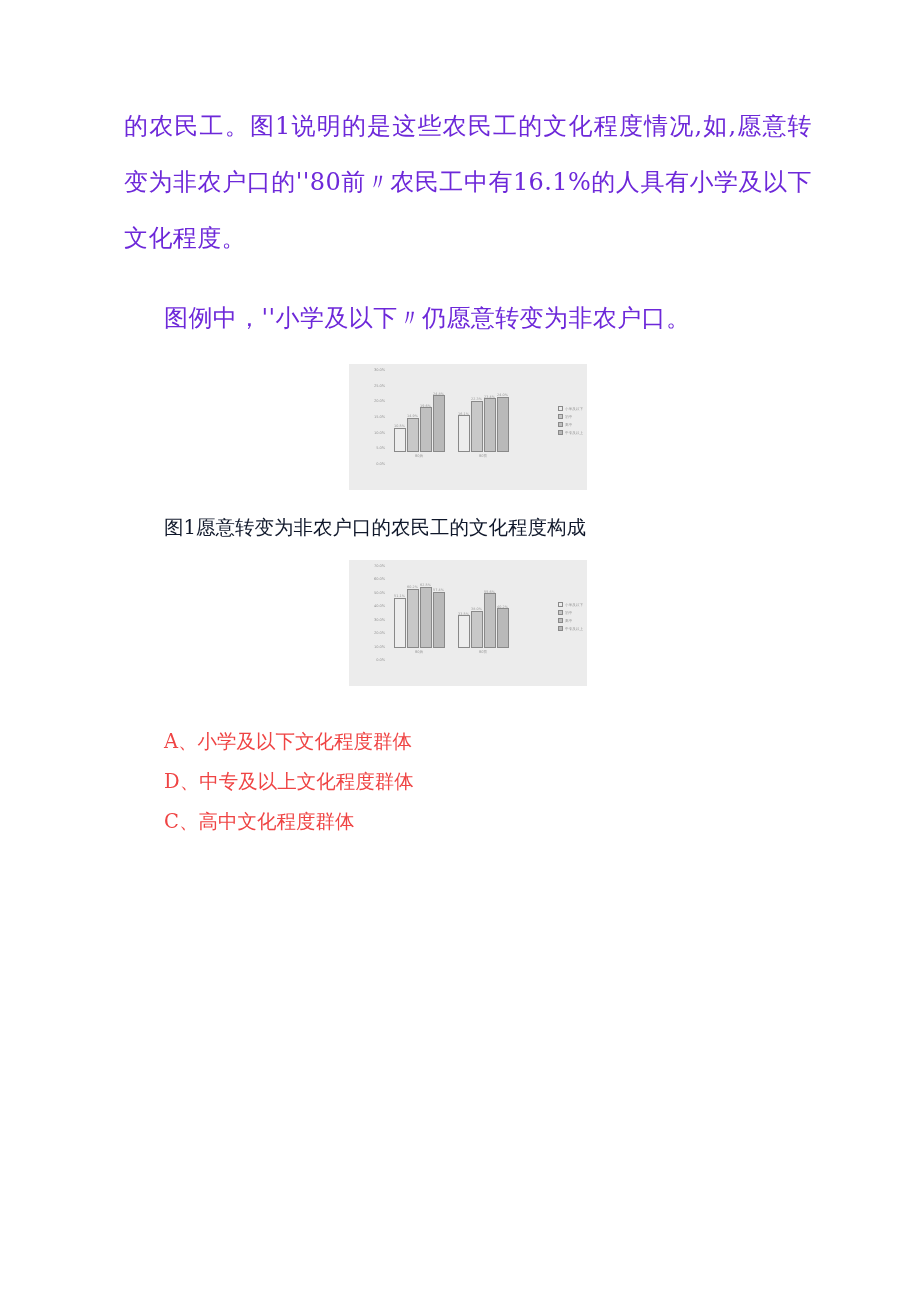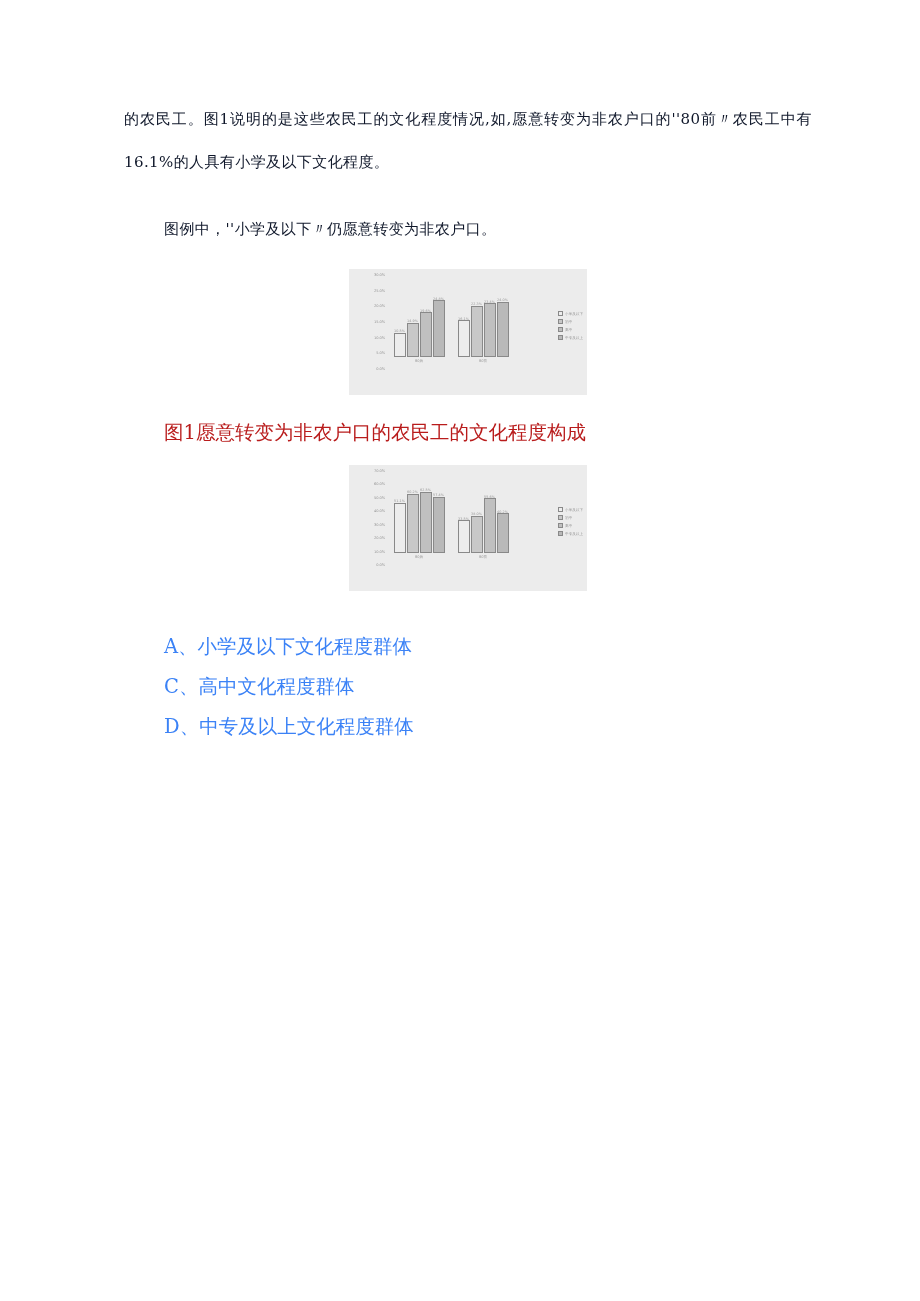--- a/index.html
+++ b/index.html
@@ -27,26 +27,26 @@
 
   .content {
     position: absolute;
     left: 124px;
     top: 98px;
     width: 688px;
   }
 
   
   .para {
-    font-size: 15px;
-    line-height: 43px;
+    font-size: 24px;
+    line-height: 56px;
     letter-spacing: 0.4px;
     text-align: justify;
     text-justify: inter-character;
-    color: #0f172a;
+    color: #6d28d9;
     margin: 0 0 0 0;
     font-family: "DejaVu Serif", "Liberation Serif", serif;
   }
   .para.indent { text-indent: 40px; }
 
   .gap-sm { height: 12px; }
   .gap-md { height: 18px; }
 
   
   .figure-wrap {
@@ -167,31 +167,31 @@
     line-height: 4px;
     color: #7e7e7e;
     white-space: nowrap;
     font-family: "DejaVu Sans", "Liberation Sans", sans-serif;
   }
 
   
   .caption {
     font-size: 19.5px;
     line-height: 40px;
-    color: #b91c1c;
+    color: #0f172a;
     text-align: left;
     font-family: "DejaVu Serif", "Liberation Serif", serif;
   }
   .caption.indent { text-indent: 40px; }
 
   
   .option {
     font-size: 19.5px;
     line-height: 40px;
-    color: #3b82f6;
+    color: #ef4444;
     text-indent: 40px;
     font-family: "DejaVu Serif", "Liberation Serif", serif;
   }
 
   
   .answer {
     font-size: 25px;
     line-height: 40px;
     font-weight: bold;
     color: #000000;
@@ -362,20 +362,20 @@
 
     <div class="gap-sm"></div>
 
 
     <div class="gap-sm"></div>
 
 
     <div class="gap-sm"></div>
 
     <div class="option">A、小学及以下文化程度群体</div>
+    <div class="option">D、中专及以上文化程度群体</div>
     <div class="option">C、高中文化程度群体</div>
-    <div class="option">D、中专及以上文化程度群体</div>
 
     <div class="gap-sm"></div>
 
 
   </div>
 </div>
 
 </body></html>

